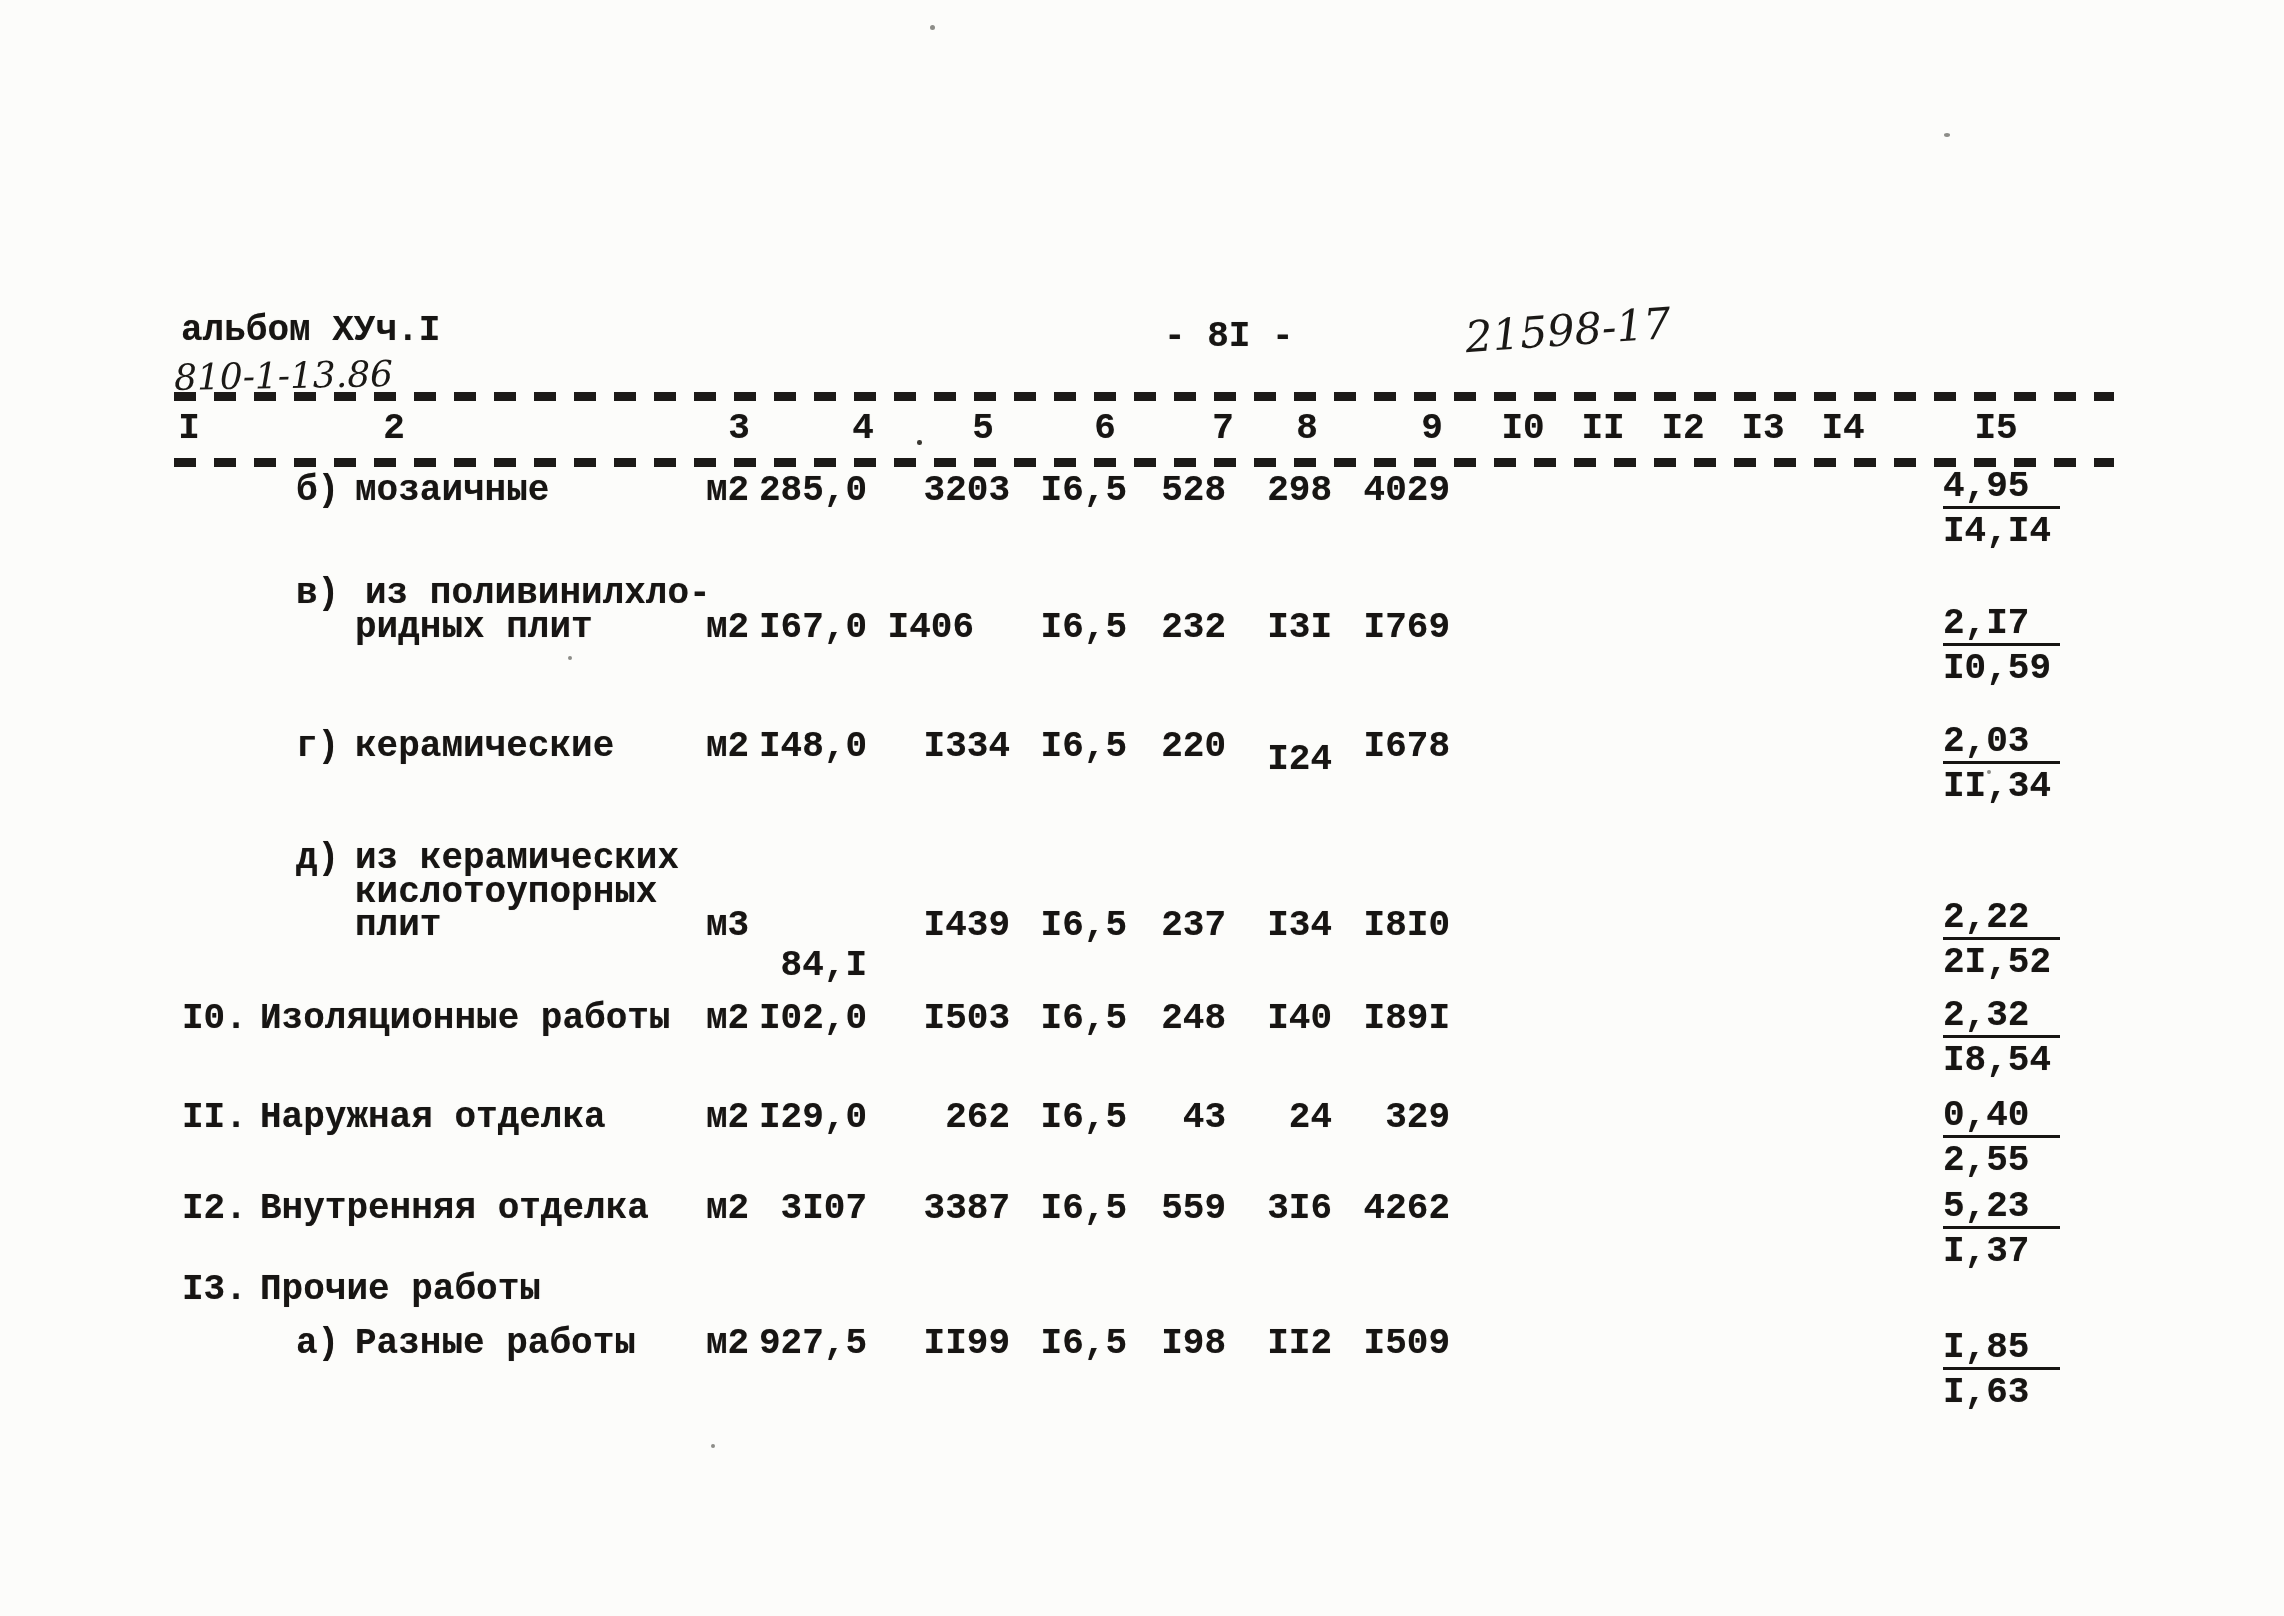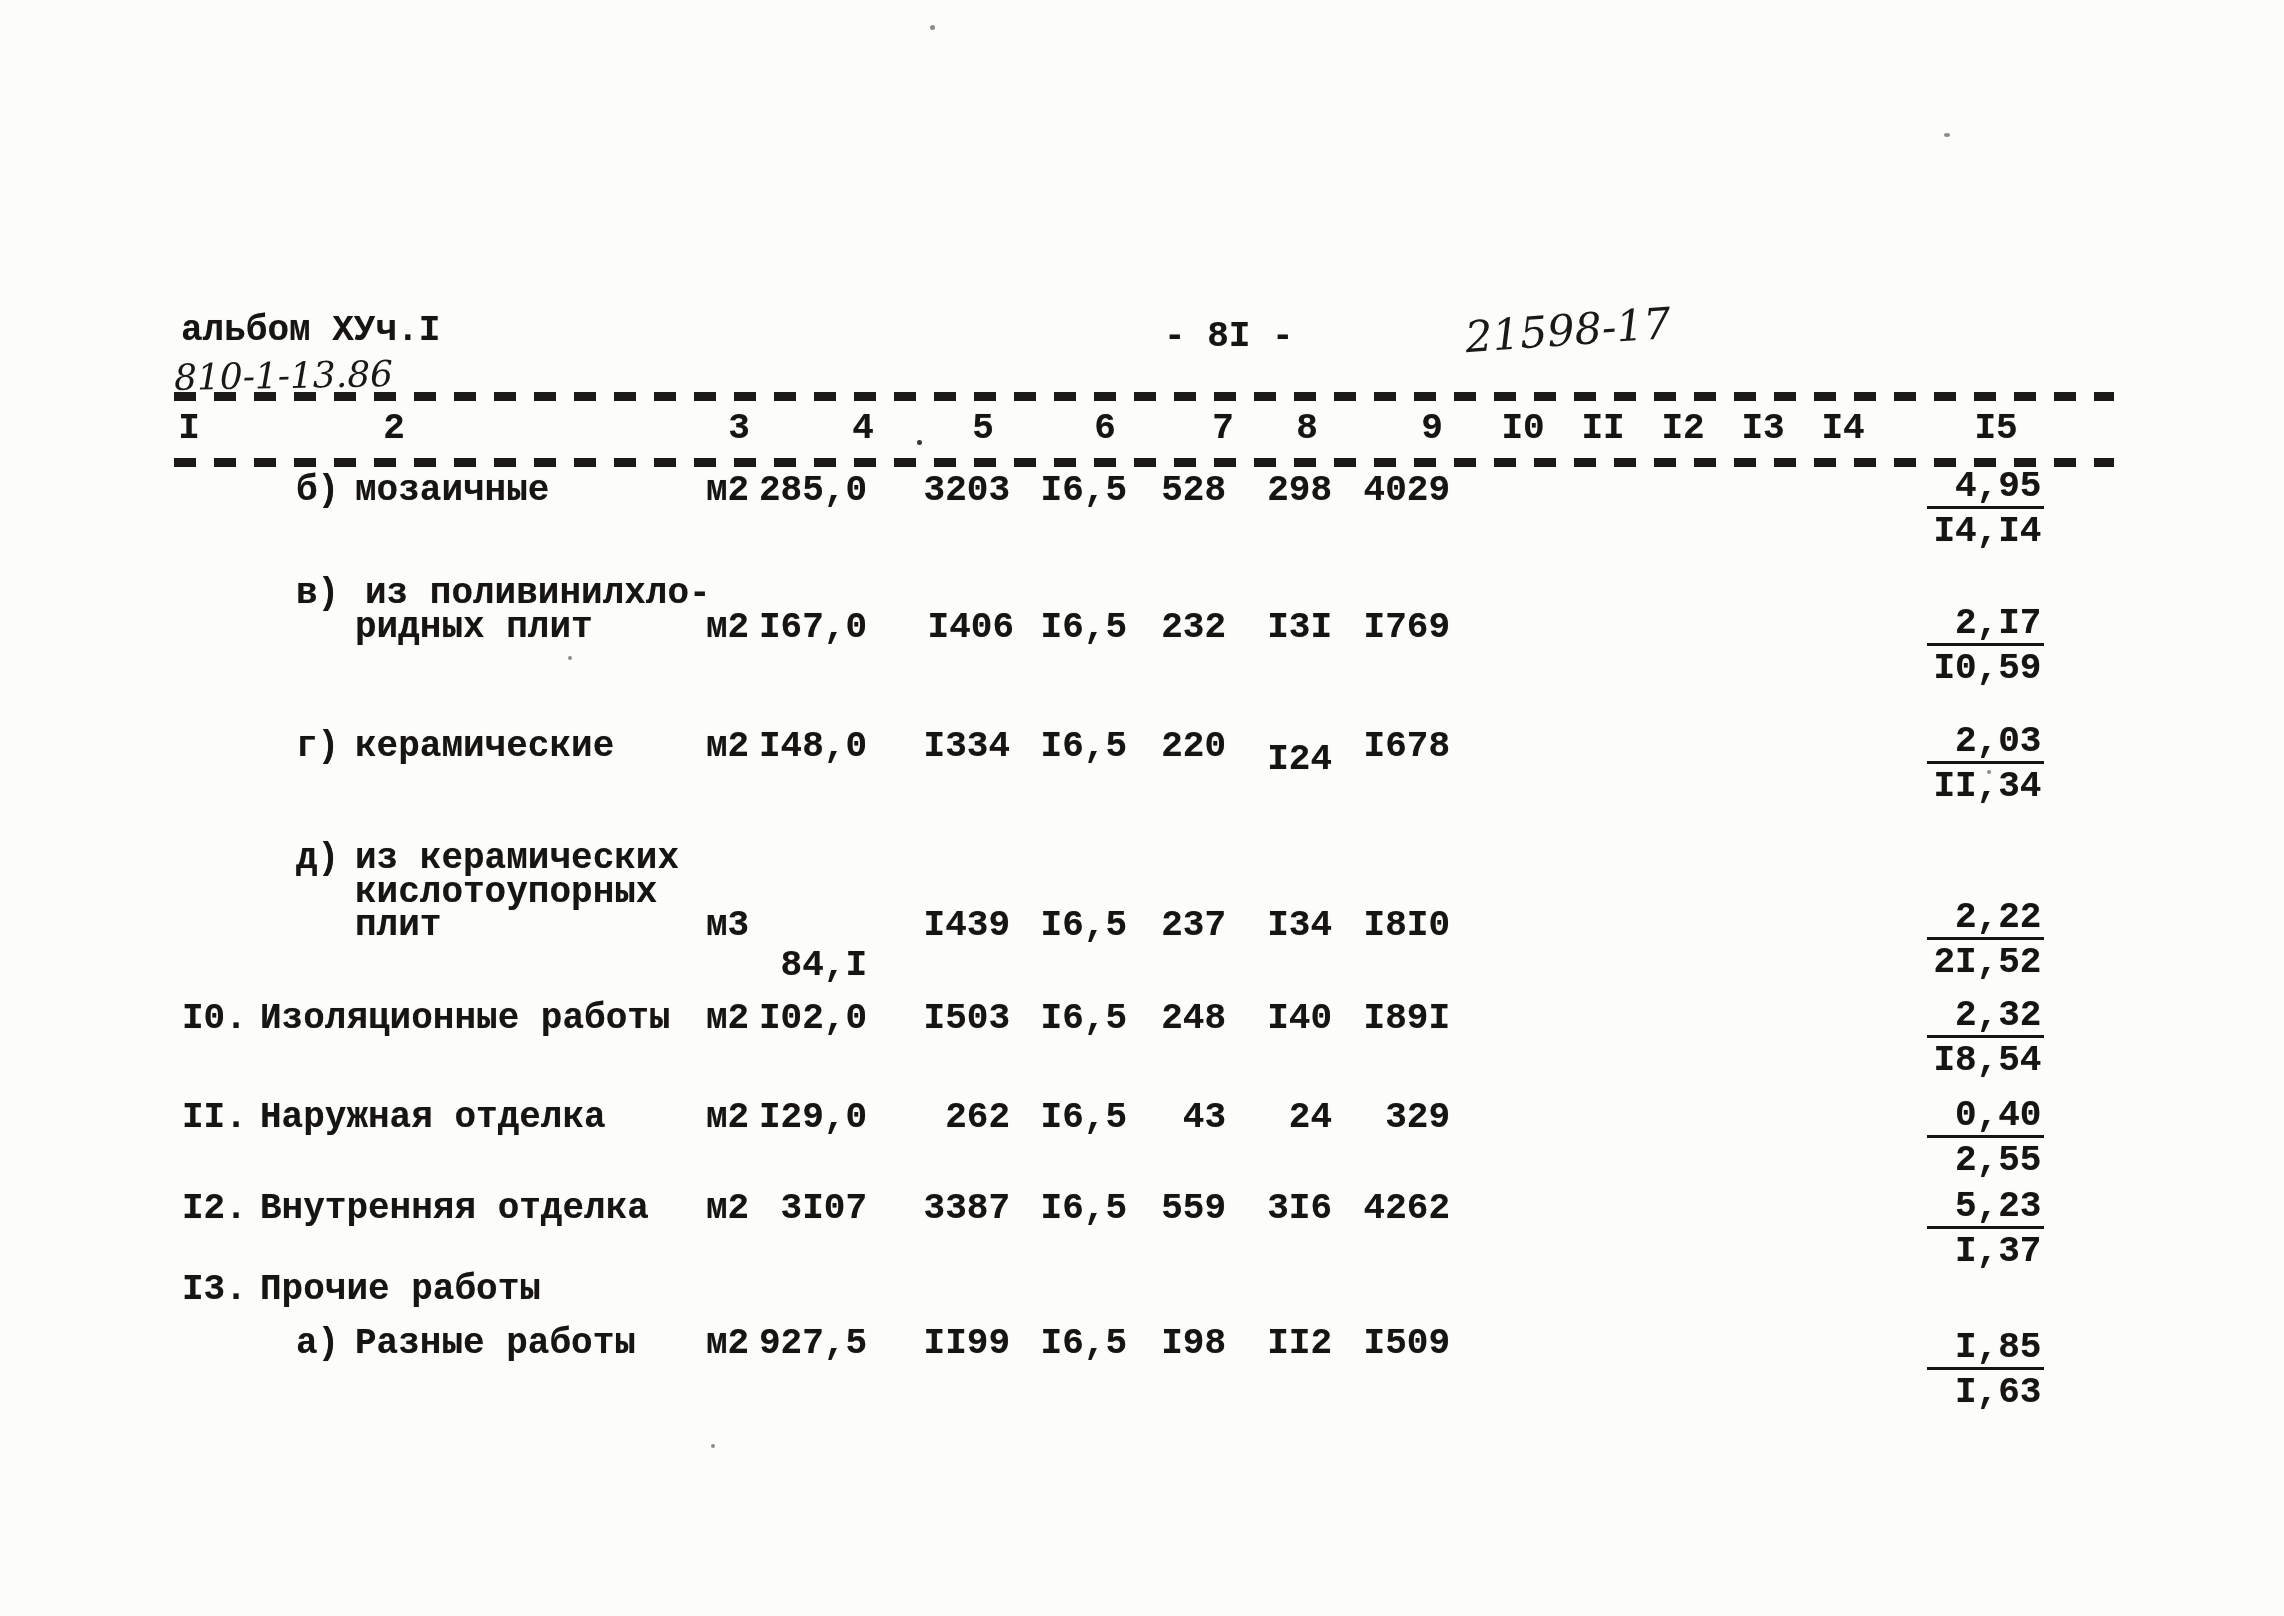--- a/index.html
+++ b/index.html
@@ -15,21 +15,21 @@
   .hw{
     position:absolute;font-family:"DejaVu Serif","Liberation Serif",serif;
     font-style:italic;color:#1b1916;white-space:pre;
   }
   .dash{
     position:absolute;height:8.5px;
     background:repeating-linear-gradient(90deg,#1c1a18 0,#1c1a18 22px,transparent 22px,transparent 40px);
   }
   .cell-r{text-align:right;}
   .cell-c{text-align:center;}
-  .frac{text-align:right;}
+  .frac{text-align:left;margin-left:16px;}
   .frac .bar{border-bottom:3.9px solid #171513;padding-bottom:1.3px;padding-right:2.6px;}
   .frac .den{margin-top:5.2px;padding-right:2.6px;}
   .speck{position:absolute;background:#8d8d88;border-radius:50%;}
 </style>
 </head>
 <body>
 
 <div class="page">
 
   <div class="tw" style="left:181px;top:313px;">альбом ХУч.I</div>
@@ -70,21 +70,21 @@
         <div class="tw cell-r" style="left: 1189px; top: 473px; width: 143px;">298</div>
         <div class="tw cell-r" style="left: 1307px; top: 473px; width: 143px;">4029</div>
         <div class="tw frac" style="left: 1927px; top: 469px; width: 117px;"><div class="bar" style="position: static;">4,95</div><div class="den" style="position: static;">I4,I4</div></div>
       </div>
       <div>
         <div class="tw" style="left: 296px; top: 576px;">в)</div>
         <div class="tw" style="left: 355px; top: 576px; margin-left: 10px;">из поливинилхло-</div>
         <div class="tw" style="left: 355px; top: 610px;">ридных плит</div>
         <div class="tw" style="left: 706px; top: 610px;">м2</div>
         <div class="tw cell-r" style="left: 724px; top: 610px; width: 143px;">I67,0</div>
-        <div class="tw cell-r" style="left: 871px; top: 610px; width: 143px;">I406</div>
+        <div class="tw cell-r" style="left: 831px; top: 610px; width: 143px;">I406</div>
         <div class="tw cell-r" style="left: 984px; top: 610px; width: 143px;">I6,5</div>
         <div class="tw cell-r" style="left: 1083px; top: 610px; width: 143px;">232</div>
         <div class="tw cell-r" style="left: 1189px; top: 610px; width: 143px;">I3I</div>
         <div class="tw cell-r" style="left: 1307px; top: 610px; width: 143px;">I769</div>
         <div class="tw frac" style="left: 1927px; top: 606px; width: 117px;"><div class="bar" style="position: static;">2,I7</div><div class="den" style="position: static;">I0,59</div></div>
       </div>
       <div>
         <div class="tw" style="left: 296px; top: 729px;">г)</div>
         <div class="tw" style="left: 355px; top: 729px;">керамические</div>
         <div class="tw" style="left: 706px; top: 729px;">м2</div>

